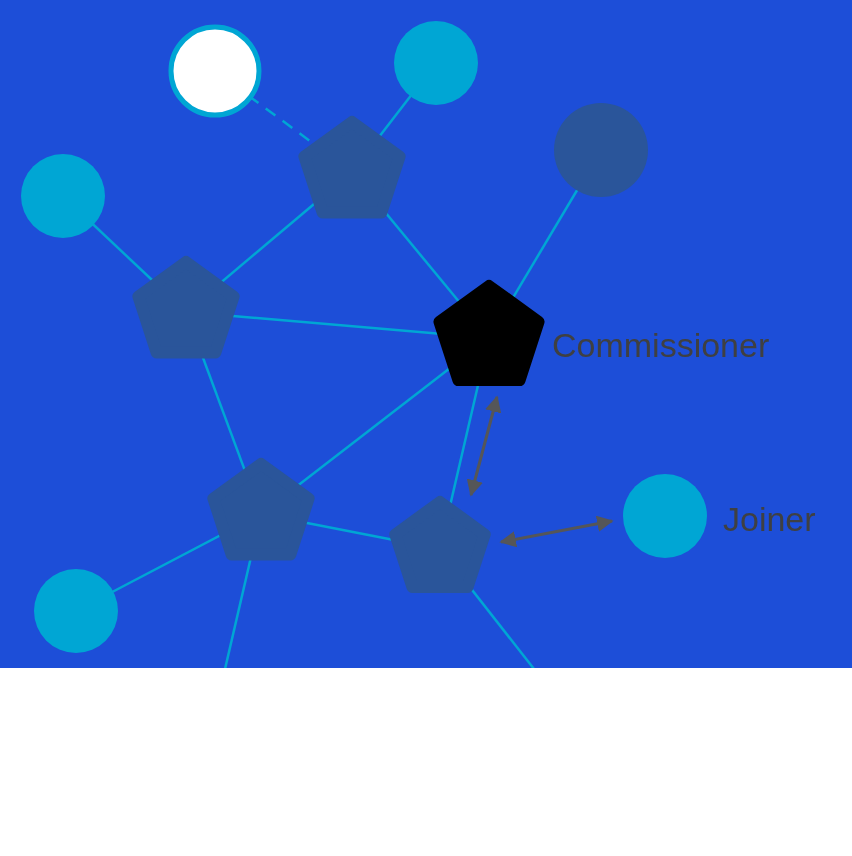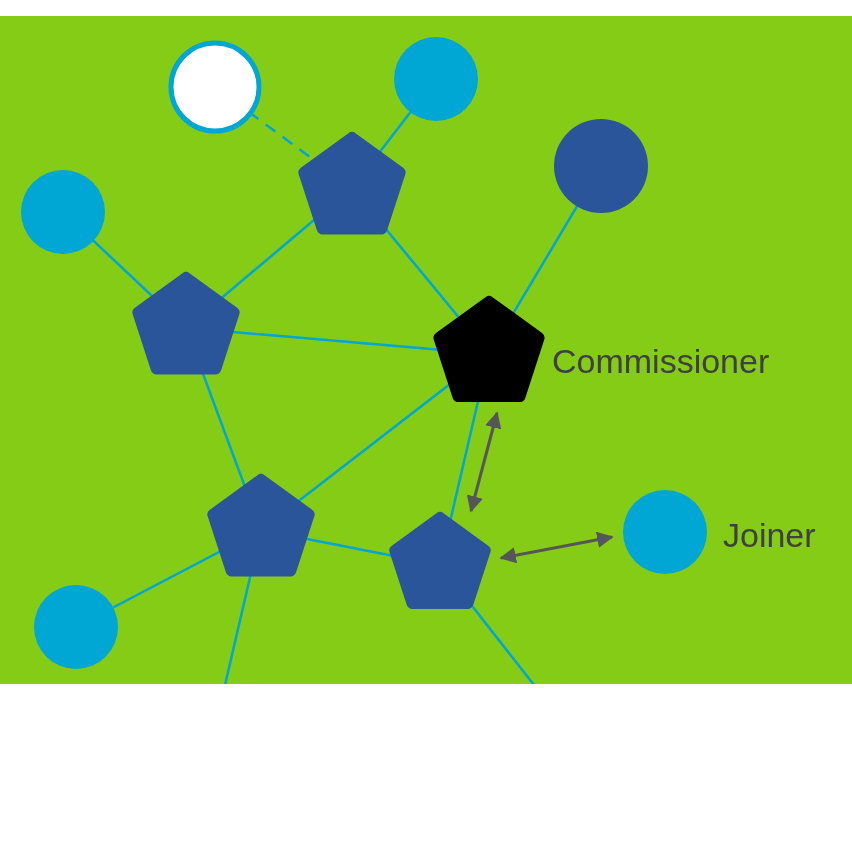--- a/index.html
+++ b/index.html
@@ -4,23 +4,22 @@
 <style>
   html, body {
     margin: 0;
     padding: 0;
     background: #ffffff;
   }
   .canvas {
     position: relative;
     width: 852px;
     height: 668px;
-    background: #84cc16;
+    background: #1d4ed8;
     overflow: hidden;
-    margin-top: 16px;
   }
   svg {
     display: block;
     width: 852px;
     height: 856px;
   }
   text {
     font-family: "Liberation Sans", sans-serif;
   }
 </style>

